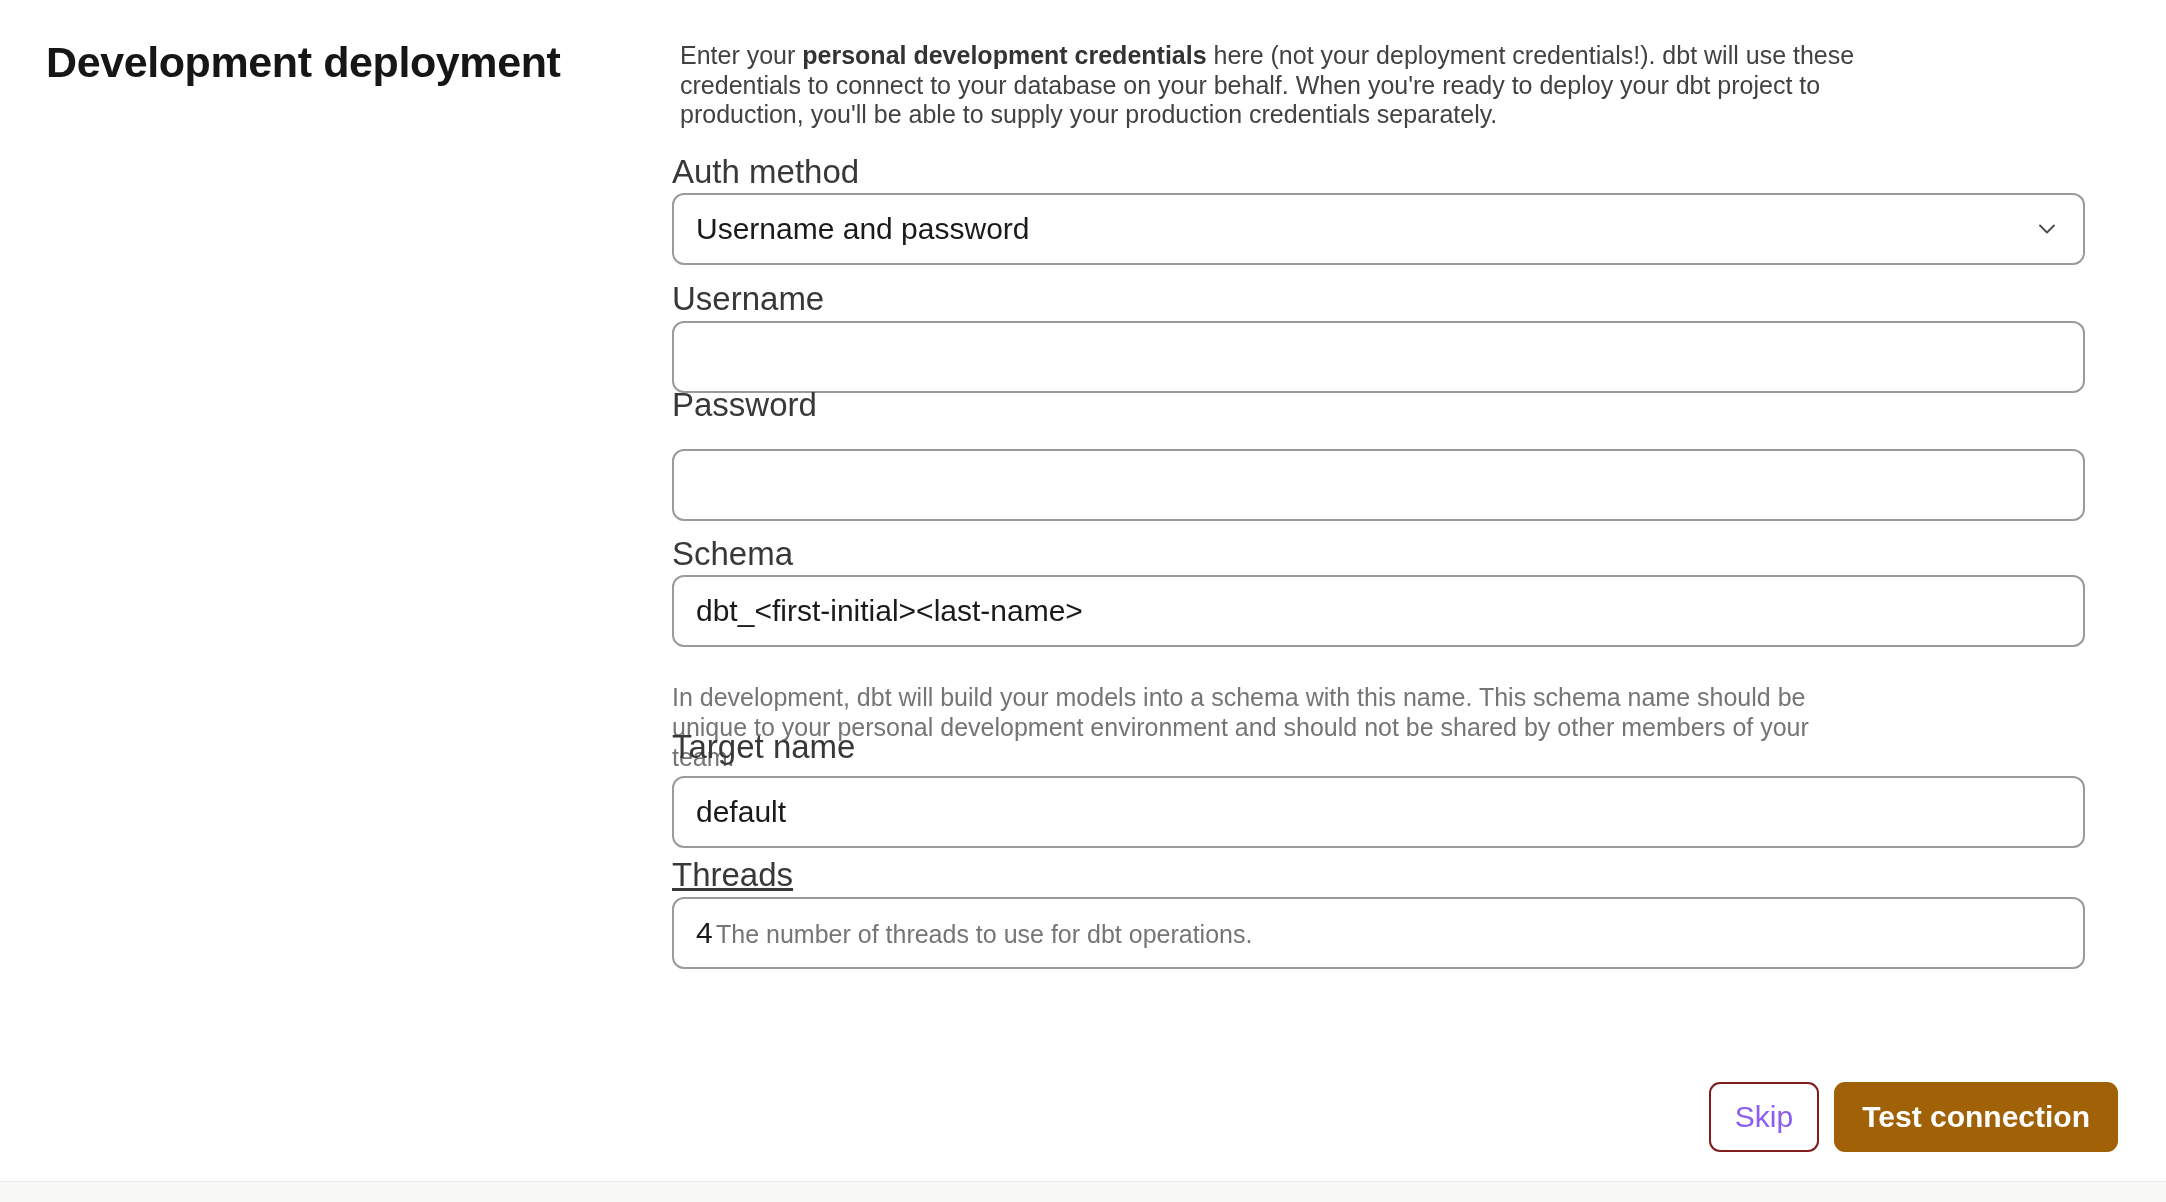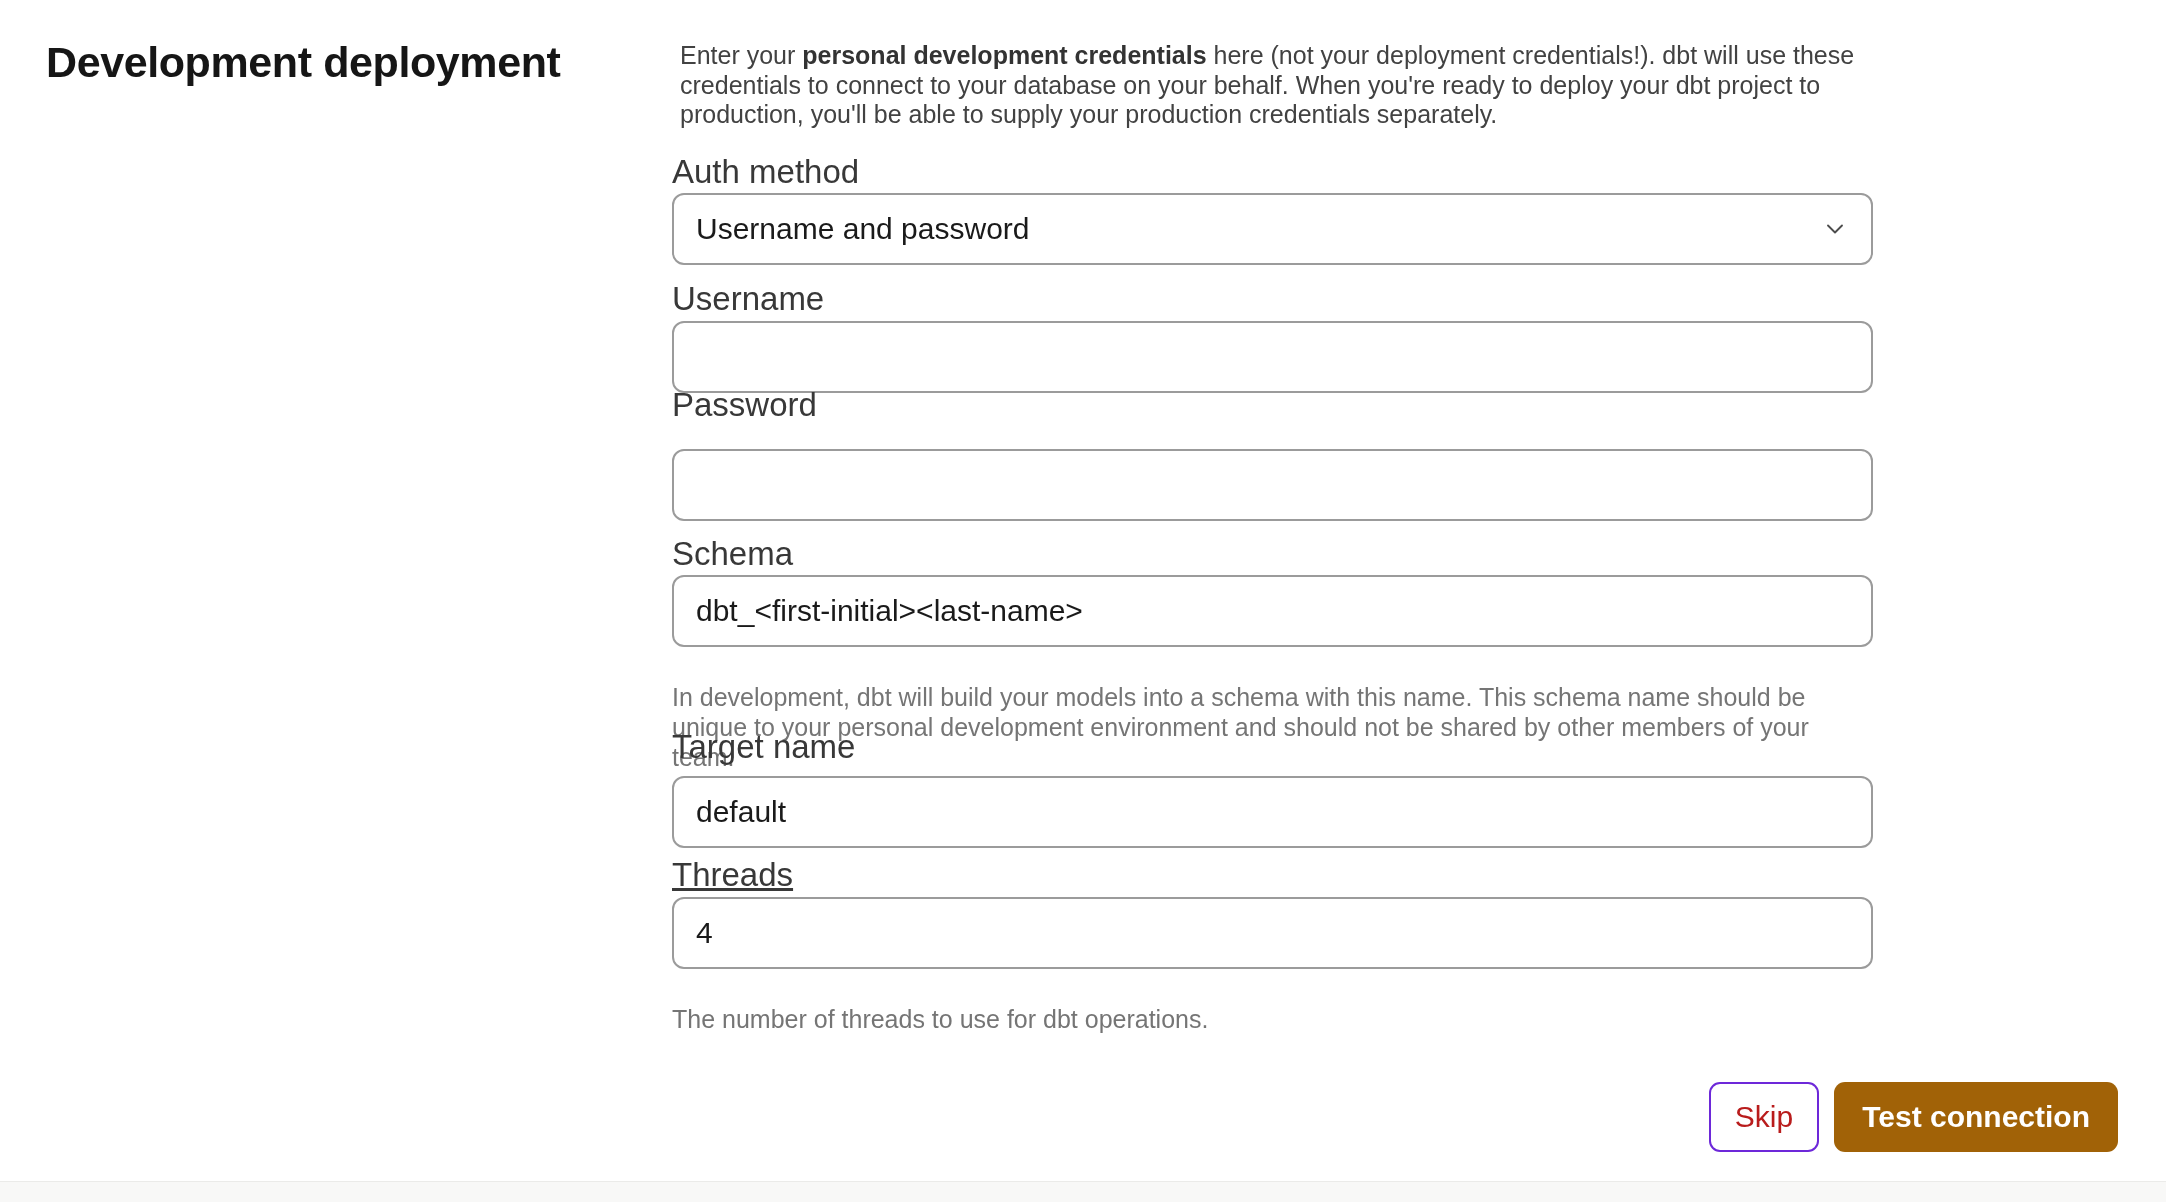--- a/index.html
+++ b/index.html
@@ -49,21 +49,21 @@
   }
   .lbl-auth     { top: 155px; }
   .lbl-username { top: 282px; }
   .lbl-password { top: 388px; }
   .lbl-schema   { top: 537px; }
   .lbl-target   { top: 730px; }
   .lbl-threads  { top: 858px; text-decoration: underline; }
   .control {
     position: absolute;
     left: 0;
-    width: 1201px;
+    width: 1413px;
     height: 72px;
     box-sizing: border-box;
     border: 2px solid #9b9b9b;
     border-radius: 12px;
     background: #ffffff;
     font-family: inherit;
     font-size: 30px;
     color: #1a1a1a;
     padding: 0 22px;
     outline: none;
@@ -84,43 +84,43 @@
   .help {
     position: absolute;
     left: 0;
     width: 1201px;
     margin: 0;
     font-size: 25px;
     line-height: 30px;
     color: #757575;
   }
   .help-schema  { top: 682px; }
-  .help-threads { top: 1004px; }
+  .help-threads { top: 919px; margin-left: 44px; }
   .actions {
     position: absolute;
     top: 1082px;
     right: 48px;
     display: flex;
     align-items: center;
     gap: 15px;
   }
   .btn {
     height: 70px;
     box-sizing: border-box;
     border-radius: 11px;
     font-family: inherit;
     font-size: 30px;
     line-height: 66px;
     cursor: pointer;
     white-space: nowrap;
   }
   .btn-skip {
     background: #ffffff;
-    border: 2px solid #6d28d9;
-    color: #b91c1c;
+    border: 2px solid #7f1d1d;
+    color: #8b5cf6;
     font-weight: 400;
     padding: 0 24px;
   }
   .btn-primary {
     background: #a16207;
     border: none;
     color: #ffffff;
     font-weight: 600;
     padding: 0 28px;
     text-align: center;

